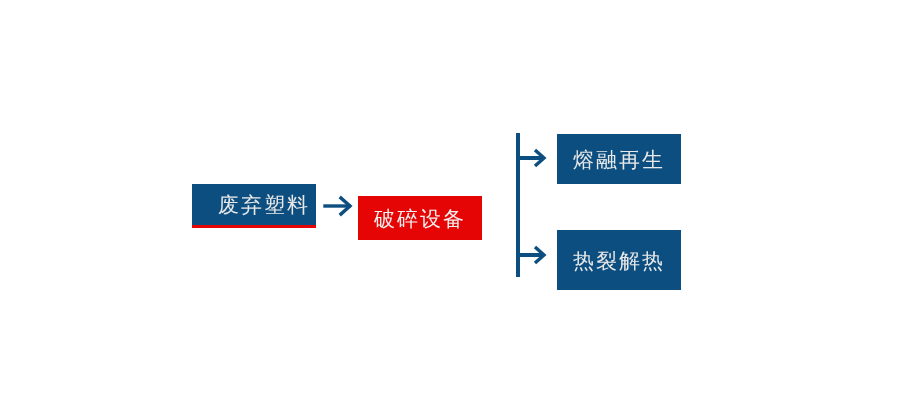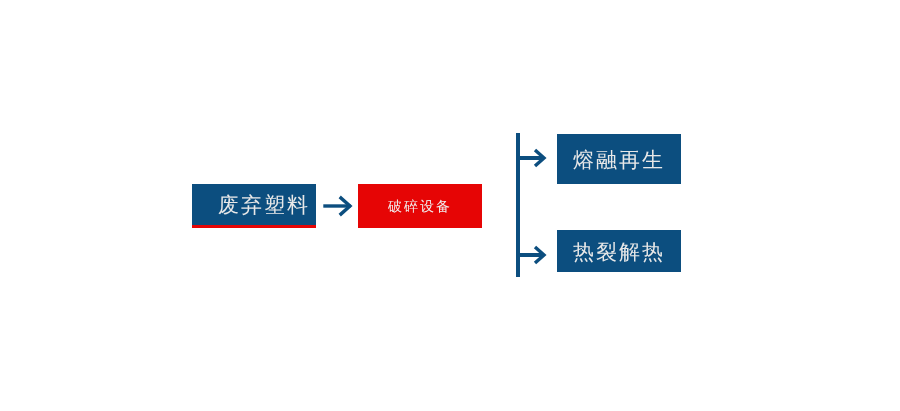--- a/index.html
+++ b/index.html
@@ -43,43 +43,43 @@
     height: 44px;
     background: #0c4e7f;
     border-bottom: 3px solid #e60505;
     color: #e8e8e8;
     font-size: 21px;
     padding-left: 20px;
   }
 
   .node-process {
     left: 358px;
-    top: 184px;
+    top: 196px;
     width: 124px;
     height: 44px;
     background: #e60505;
     color: #f0eeee;
-    font-size: 14px;
+    font-size: 21px;
   }
 
   .node-out-top {
     left: 557px;
     top: 134px;
     width: 124px;
     height: 50px;
     background: #0c4e7f;
     color: #e8e8e8;
     font-size: 21px;
   }
 
   .node-out-bottom {
     left: 557px;
     top: 230px;
     width: 124px;
-    height: 42px;
+    height: 60px;
     background: #0c4e7f;
     color: #e8e8e8;
     font-size: 21px;
   }
 
   
   .connector {
     position: absolute;
   }
   .connector svg {

